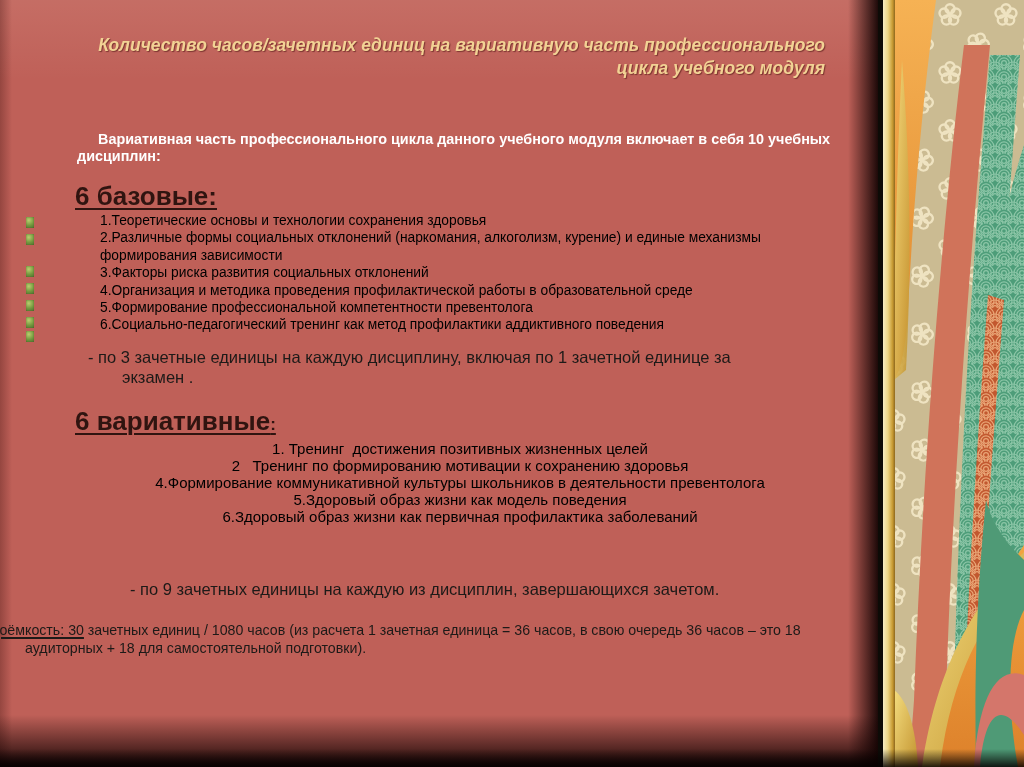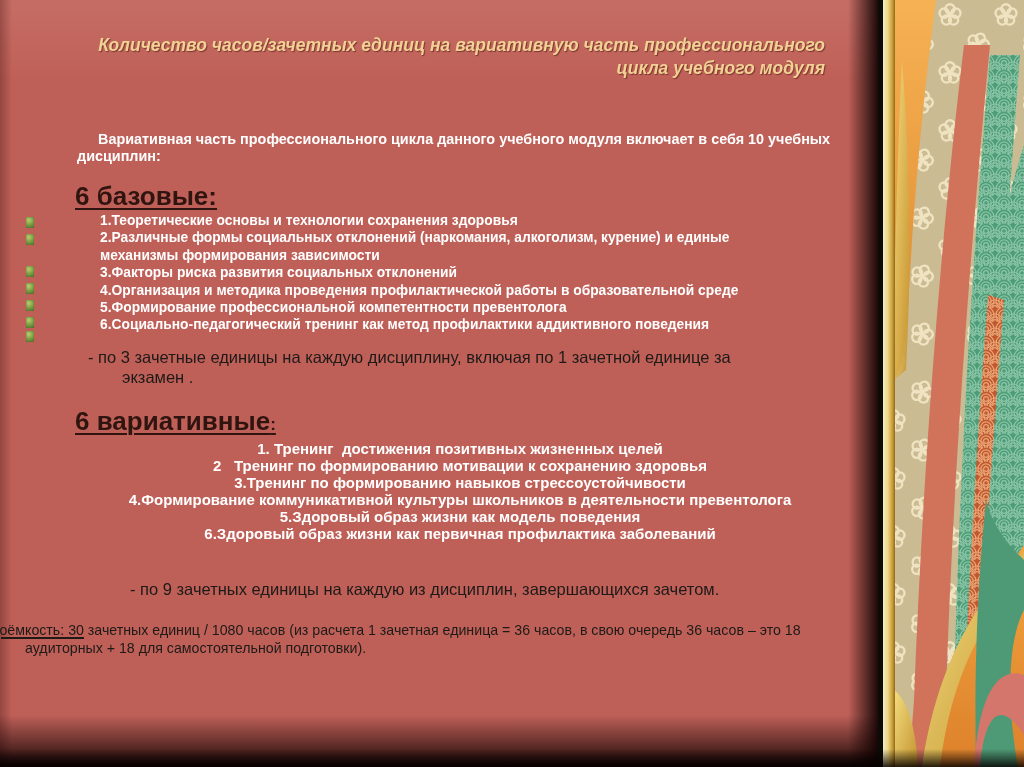--- a/index.html
+++ b/index.html
@@ -47,21 +47,21 @@
   }
   .section-heading .hu{
     text-decoration:underline;
     text-decoration-thickness:2px;
     text-underline-offset:3px;
   }
   .heading-base{top:181px;}
   .heading-var{top:406px;}
   .small-colon{font-size:17px;}
   .list{list-style:none;}
-  .list li{white-space:pre-wrap;color:#ffffff;font-weight:bold;}
+  .list li{white-space:pre-wrap;color:#000000;}
   .list-base{
     position:absolute;left:100px;top:212px;width:706px;
     font-size:13.8px;line-height:17.4px;
   }
   .list-var{
     position:absolute;left:80px;top:441px;width:760px;
     font-size:15px;line-height:16.9px;text-align:center;
   }
   .note{position:absolute;color:#1d1a18;font-size:16.5px;line-height:20px;}
   .note-base{left:88px;top:347px;width:700px;}
@@ -116,21 +116,20 @@
     <li>6.Социально-педагогический тренинг как метод профилактики аддиктивного поведения</li>
   </ul>
 
   <p class="note note-base"><span>- по 3 зачетные единицы на каждую дисциплину, включая по 1 зачетной единице за</span><span class="line2">экзамен .</span></p>
 
   <h2 class="section-heading heading-var"><span class="hu"><span>6 вариативные</span><span class="small-colon">:</span></span></h2>
 
   <ul class="list list-var">
     <li>1. Тренинг  достижения позитивных жизненных целей</li>
     <li>2   Тренинг по формированию мотивации к сохранению здоровья</li>
-    <li>3.Тренинг по формированию навыков стрессоустойчивости</li>
     <li>4.Формирование коммуникативной культуры школьников в деятельности превентолога</li>
     <li>5.Здоровый образ жизни как модель поведения</li>
     <li>6.Здоровый образ жизни как первичная профилактика заболеваний</li>
   </ul>
 
   <p class="note note-var">- по 9 зачетных единицы на каждую из дисциплин, завершающихся зачетом.</p>
 
   <p class="total"><span class="u">Общая трудоёмкость: 30</span><span> зачетных единиц / 1080 часов (из расчета 1 зачетная единица = 36 часов, в свою очередь 36 часов – это 18 аудиторных + 18 для самостоятельной подготовки).</span></p>
 
   <span class="bullet"></span>

